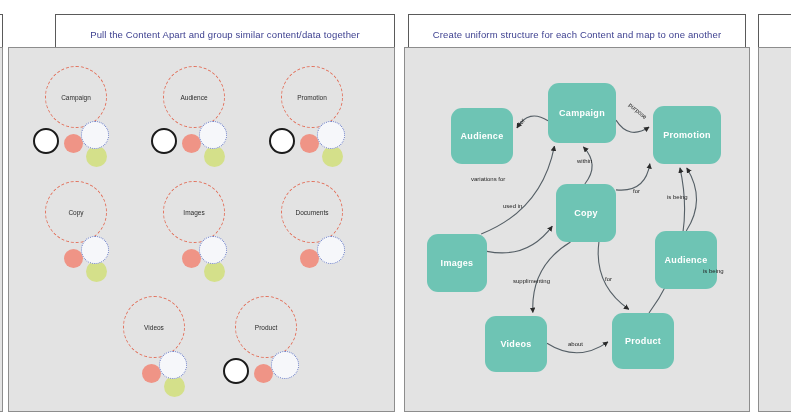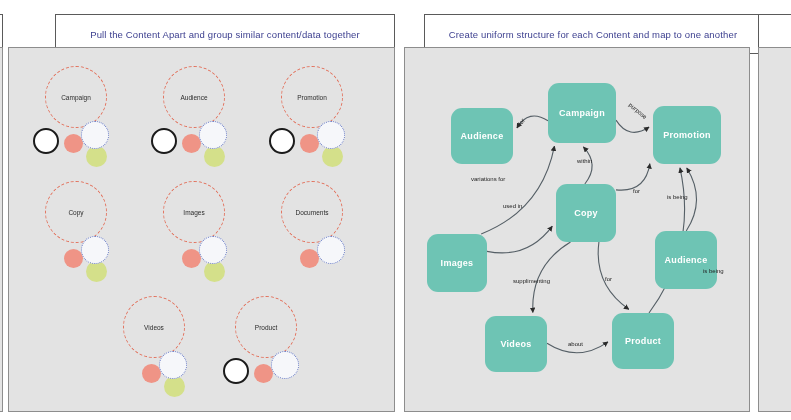--- a/index.html
+++ b/index.html
@@ -60,21 +60,21 @@
   
   #panel-left-partial   { left: -33px;  width: 36px; }
   #panel-left-partial .panel-title { width: 36px; }
   #panel-left-partial .panel-body  { width: 36px; }
 
   #panel-cluster { left: 8px; width: 387px; }
   #panel-cluster .panel-title { width: 387px; left: 47px; width: 340px; }
   #panel-cluster .panel-body  { width: 387px; }
 
   #panel-graph { left: 404px; width: 346px; }
-  #panel-graph .panel-title { left: 20px; width: 338px; }
+  #panel-graph .panel-title { left: 4px; width: 338px; }
   #panel-graph .panel-body  { width: 346px; }
 
   #panel-right-partial { left: 758px; width: 60px; }
   #panel-right-partial .panel-title { width: 36px; }
   #panel-right-partial .panel-body  { width: 36px; }
 
   
   #cluster-canvas {
     position: absolute;
     inset: 0;

